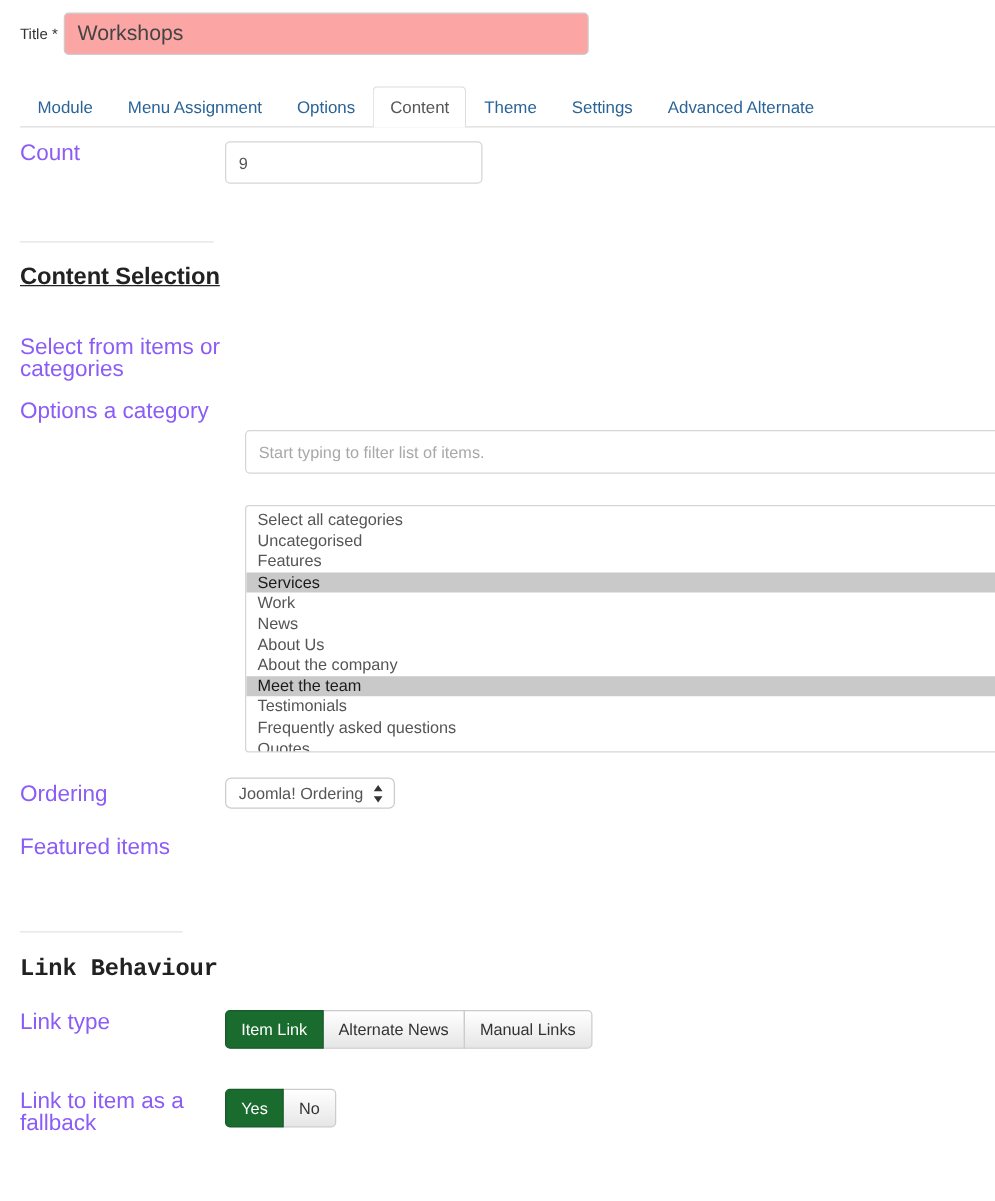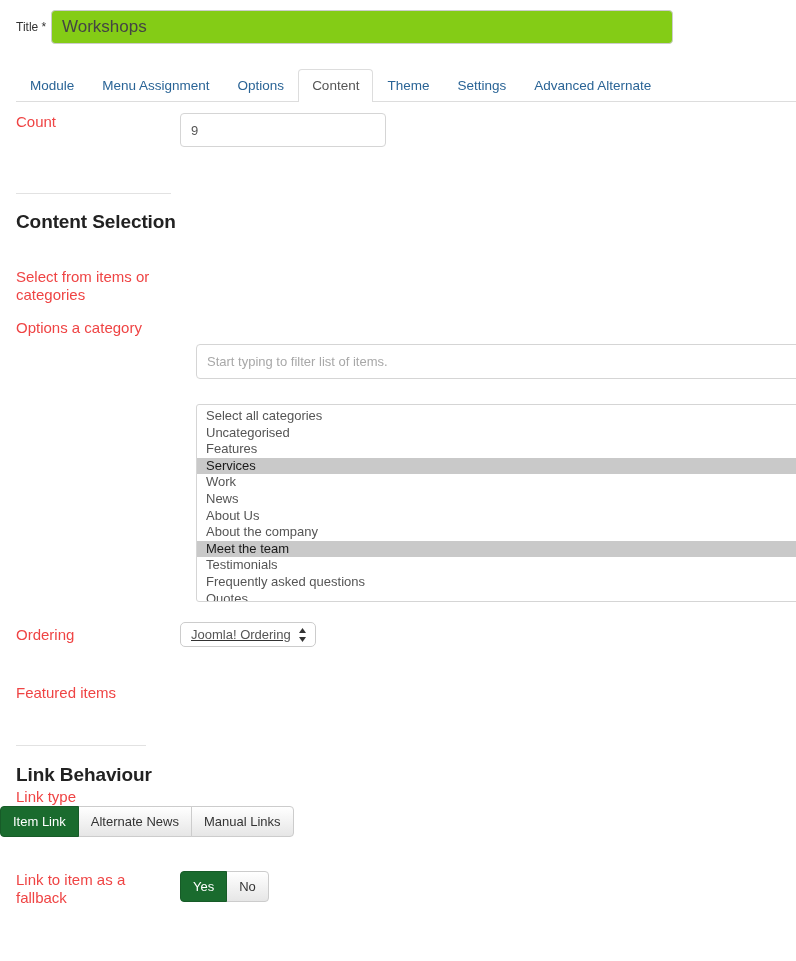--- a/index.html
+++ b/index.html
@@ -26,28 +26,28 @@
     align-items: center;
   }
   .title-label {
     width: 49px;
     padding-left: 16px;
     font-size: 12px;
     color: #333333;
     white-space: nowrap;
   }
   .title-input {
-    width: 622px;
+    width: 420px;
     height: 34px;
     margin-left: 2px;
     padding: 4px 10px;
     font-family: "Liberation Sans", sans-serif;
     font-size: 17px;
     color: #444444;
-    background: #84cc16;
+    background: #fca5a5;
     border: 1px solid #cccccc;
     border-radius: 4px;
     outline: none;
   }
 
   
   .tabs {
     position: absolute;
     left: 16px; top: 60px;
     width: 780px; height: 42px;
@@ -78,22 +78,22 @@
 
   
   .field {
     position: absolute;
     display: flex;
     align-items: flex-start;
   }
   .field-label {
     padding-left: 16px;
     width: 180px;
-    font-size: 15px;
-    color: #ef4444;
+    font-size: 18px;
+    color: #8b5cf6;
     line-height: 18px;
     flex: none;
   }
   .control { flex: none; }
 
   .text-input {
     height: 34px;
     padding: 5px 10px;
     font-family: "Liberation Sans", sans-serif;
     font-size: 13px;
@@ -176,21 +176,20 @@
   }
   .list-option.selected {
     background: #c9c9c9;
     color: #1a1a1a;
   }
 
   
   .select-wrap {
     position: relative;
     display: inline-block;
-    text-decoration: underline;
   }
   .select-box {
     width: 220px;
     height: 27px;
     padding: 4px 24px 4px 10px;
     font-family: "Liberation Sans", sans-serif;
     font-size: 13px;
     line-height: 17px;
     color: #555555;
     background: #ffffff;
@@ -226,21 +225,21 @@
   </div>
 
 <div class="field" style="left:0; top:113px;">
   <span class="field-label">Count</span>
   <span class="control">
     <input class="text-input" type="text" style="width: 206px;" value="9">
   </span>
 </div>
 
 <hr class="divider" style="left:16px; top:193px; width:155px;">
-<div class="section-title" style="left:16px; top:211px;">Content Selection</div>
+<div class="section-title" style="left:16px; top:211px;text-decoration:underline;">Content Selection</div>
 
 <div class="field" style="left:0; top:268px;">
   <span class="field-label">Select from items or categories</span>
 </div>
 
 <div class="field" style="left:0; top:319px;">
   <span class="field-label">Options a category</span>
 </div>
 
 <input class="text-input" type="text" style="position: absolute; left: 196px; top: 344px; width: 612px; height: 35px;" placeholder="Start typing to filter list of items.">
@@ -266,28 +265,28 @@
     <span class="select-wrap">
       <span class="select-box">Joomla! Ordering</span>
       <svg class="spinner-icon" viewBox="0 0 9 16">
         <polygon points="4.5,1 8,6 1,6" fill="#333333"></polygon>
         <polygon points="4.5,15 8,10 1,10" fill="#333333"></polygon>
       </svg>
     </span>
   </span>
 </div>
 
-<div class="field" style="left:0; top:684px;">
+<div class="field" style="left:0; top:668px;">
   <span class="field-label">Featured items</span>
 </div>
 
 <hr class="divider" style="left:16px; top:745px; width:130px;">
-<div class="section-title" style="left:16px; top:764px;">Link Behaviour</div>
-
-<div class="field" style="left:0; top:788px;flex-direction:column;">
+<div class="section-title" style="left:16px; top:764px;font-family:Liberation Mono, monospace;">Link Behaviour</div>
+
+<div class="field" style="left:0; top:808px;">
   <span class="field-label">Link type</span>
   <span class="control">
     <span class="btn-group" id="linktype-btns">
         <button class="btn active">Item Link</button>
         <button class="btn">Alternate News</button>
         <button class="btn">Manual Links</button>
       </span>
   </span>
 </div>
 

